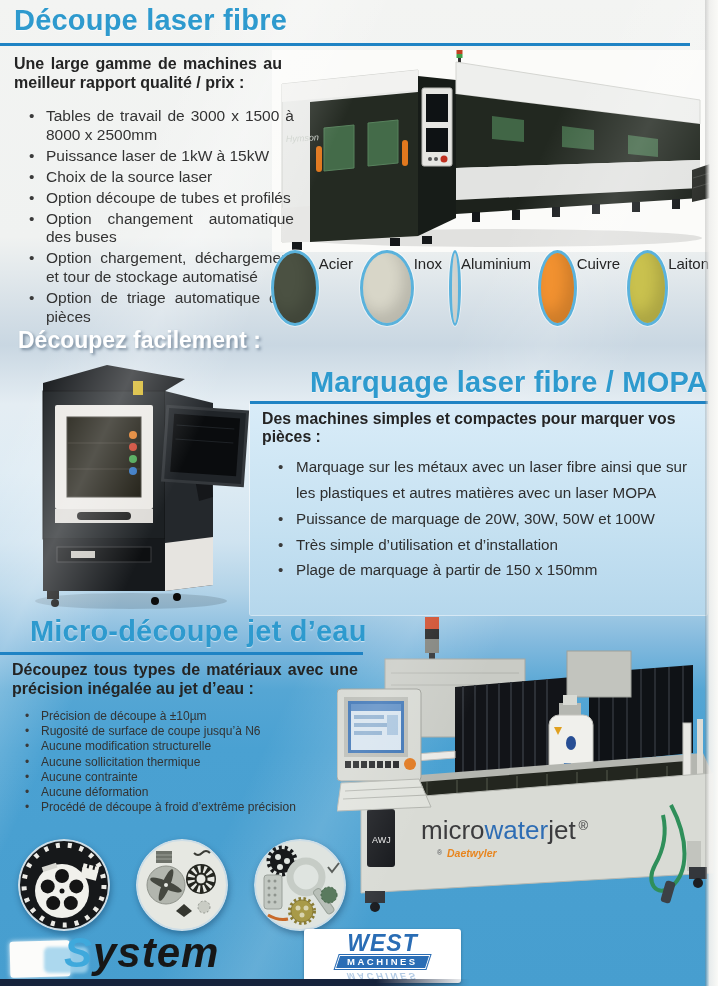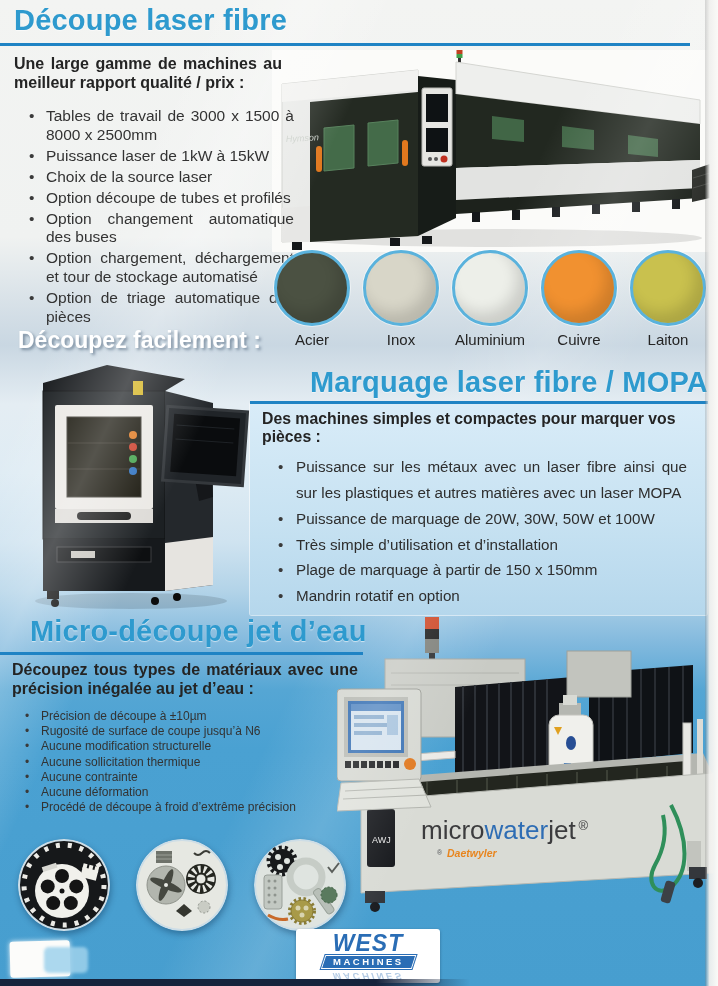--- a/index.html
+++ b/index.html
@@ -35,21 +35,21 @@
   ul.b2 li::before{left:8px;}
   ul.b3{left:12px;top:701px;width:352px;font-size:12px;}
   ul.b3 li{line-height:1.27;text-align:left;padding-left:21px;}
   ul.b3 li::before{left:5px;}
 
   .badge{position:absolute;left:18px;top:327px;color:#fff;font-weight:bold;font-size:23px;z-index:6;
     text-shadow:2px 2px 3px rgba(45,70,95,.5);}
 
   .materials{position:absolute;left:271px;top:250px;width:438px;display:flex;
     justify-content:space-between;z-index:6;}
-  .material{display:flex;flex-direction:column;align-items:center;width:82px;}
+  .material{display:flex;width:82px;}
   .material .disc{width:70px;height:70px;border-radius:50%;border:3px solid #5ab2dc;
     box-shadow:inset -8px -10px 14px rgba(0,0,0,.14), 0 0 0 1px rgba(255,255,255,.5);}
   .material .lbl{margin-top:5px;font-size:15px;color:#242424;}
 
   .photo-laser{position:absolute;left:272px;top:50px;width:438px;height:202px;z-index:4;}
   .photo-marker{position:absolute;left:15px;top:357px;width:235px;height:253px;z-index:4;}
   .photo-waterjet{position:absolute;left:337px;top:611px;width:378px;height:306px;z-index:4;}
 
   .marq-box{position:absolute;left:250px;top:403px;width:457px;height:212px;box-sizing:border-box;
     padding:7px 12px 0 12px;border-radius:2px;z-index:5;
@@ -61,21 +61,21 @@
   .sample{width:92px;height:92px;border-radius:50%;box-shadow:1px 3px 6px rgba(0,30,60,.35);}
 
   .patch{position:absolute;left:10px;top:941px;width:60px;height:36px;background:#fcfcfa;
     border-radius:3px;transform:rotate(-1.5deg);z-index:7;box-shadow:0 0 5px rgba(255,255,255,.9);}
   .patch-smudge{position:absolute;left:44px;top:947px;width:44px;height:26px;background:#9fd2ec;
     opacity:.85;border-radius:5px;filter:blur(1.5px);z-index:8;}
   .system-logo{position:absolute;left:64px;top:929px;font-style:italic;font-weight:600;
     font-size:42px;color:#171717;z-index:9;letter-spacing:1px;}
   .system-logo .s-first{color:#3fa9dc;}
 
-  .west-box{position:absolute;left:296px;top:929px;width:144px;height:54px;background:#fff;
+  .west-box{position:absolute;left:304px;top:929px;width:157px;height:54px;background:#fff;
     border-radius:3px;z-index:9;display:flex;flex-direction:column;align-items:center;
     padding-top:2px;box-sizing:border-box;box-shadow:0 1px 3px rgba(0,20,40,.35);}
   .west-title{color:#2a6db5;font-weight:bold;font-style:italic;font-size:23px;line-height:1.05;
     letter-spacing:1px;}
   .west-banner{background:#2a6db5;transform:skewX(-18deg);padding:1px 9px;border:1px solid #fff;
     outline:1px solid #2a6db5;}
   .west-banner span{display:block;transform:skewX(18deg);color:#fff;font-size:9.5px;
     font-weight:bold;letter-spacing:2.5px;line-height:1.1;}
   .west-reflection{margin-top:1px;transform:scaleY(-1) skewX(-18deg);opacity:.35;color:#2a6db5;
     font-size:9.5px;font-weight:bold;letter-spacing:2.5px;line-height:1.1;}
@@ -212,25 +212,24 @@
     <rect x="32" y="234" width="12" height="8" fill="#111"></rect>
     <circle cx="40" cy="246" r="4" fill="#0c0c0c"></circle>
       <circle cx="140" cy="244" r="4" fill="#0c0c0c"></circle>
     <circle cx="162" cy="240" r="4" fill="#0c0c0c"></circle>
   </svg>
 
   <div class="marq-box">
     <p class="intro2">Des machines simples et compactes pour marquer vos pièces :</p>
     <ul class="bullets b2">
 
-    <li>Puissance sur les métaux avec un laser fibre ainsi que sur les plastiques et autres matières avec un laser MOPA</li>
+    <li>Marquage sur les métaux avec un laser fibre ainsi que sur les plastiques et autres matières avec un laser MOPA</li>
         <li>Puissance de marquage de 20W, 30W, 50W et 100W</li>
         <li>Très simple d’utilisation et d’installation</li>
         <li>Plage de marquage à partir de 150 x 150mm</li>
-        <li>Mandrin rotatif en option</li>
       </ul>
   </div>
 
   <div class="h-title" style="left:30px;top:615px;">Micro-découpe jet d’eau</div>
   <div class="rule" style="left:0;top:652px;width:363px;"></div>
 
   <div class="intro" style="left:12px;top:660px;width:346px;">Découpez tous types de matériaux avec une précision inégalée au jet d’eau :</div>
 
   <ul class="bullets b3">
 
@@ -404,20 +403,21 @@
         <circle cx="52" cy="69" r="2.5" fill="#d8d4b0"></circle>
         <circle cx="48" cy="76" r="2.5" fill="#d8d4b0"></circle>
       <circle cx="75" cy="56" r="8" fill="#5a7a5e" stroke="#3e5e42" stroke-dasharray="2 2"></circle>
       <path d="M 74,28 l4,5 l7,-9" stroke="#5a5e5a" stroke-width="2" fill="none"></path>
       <path d="M 14,76 q10,6 20,4" stroke="#c86a2a" stroke-width="3" fill="none"></path>
     </svg>
   </div>
 
   <div class="patch"></div>
   <div class="patch-smudge"></div>
+  <div class="system-logo"><span class="s-first">S</span><span>ystem</span></div>
 
   <div class="west-box">
     <div class="west-title">WEST</div>
     <div class="west-banner">
       <span>MACHINES</span>
     </div>
     <div class="west-reflection">MACHINES</div>
   </div>
 
   <div class="paper-edge"></div>

